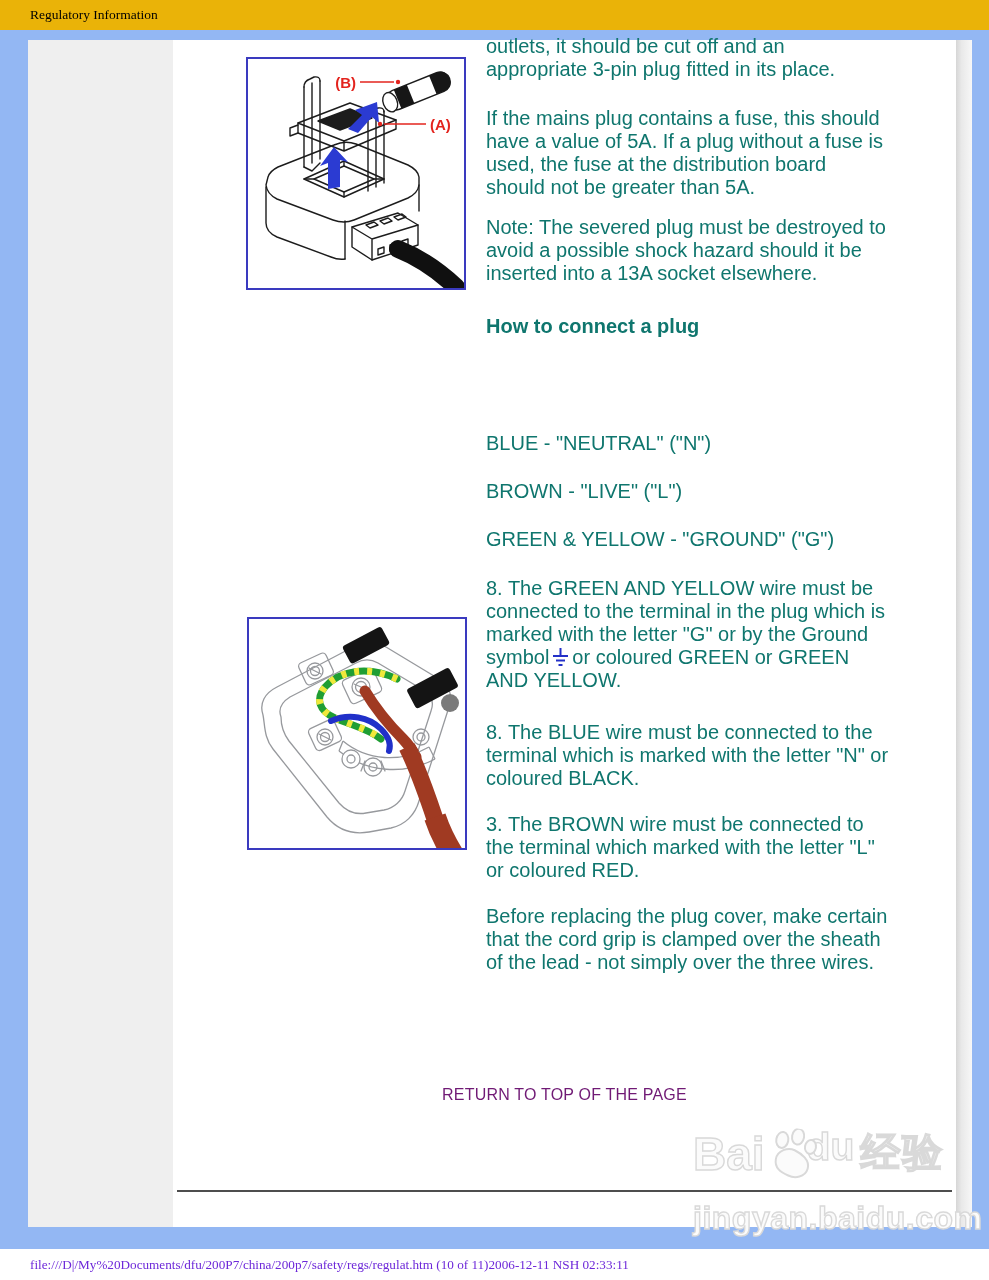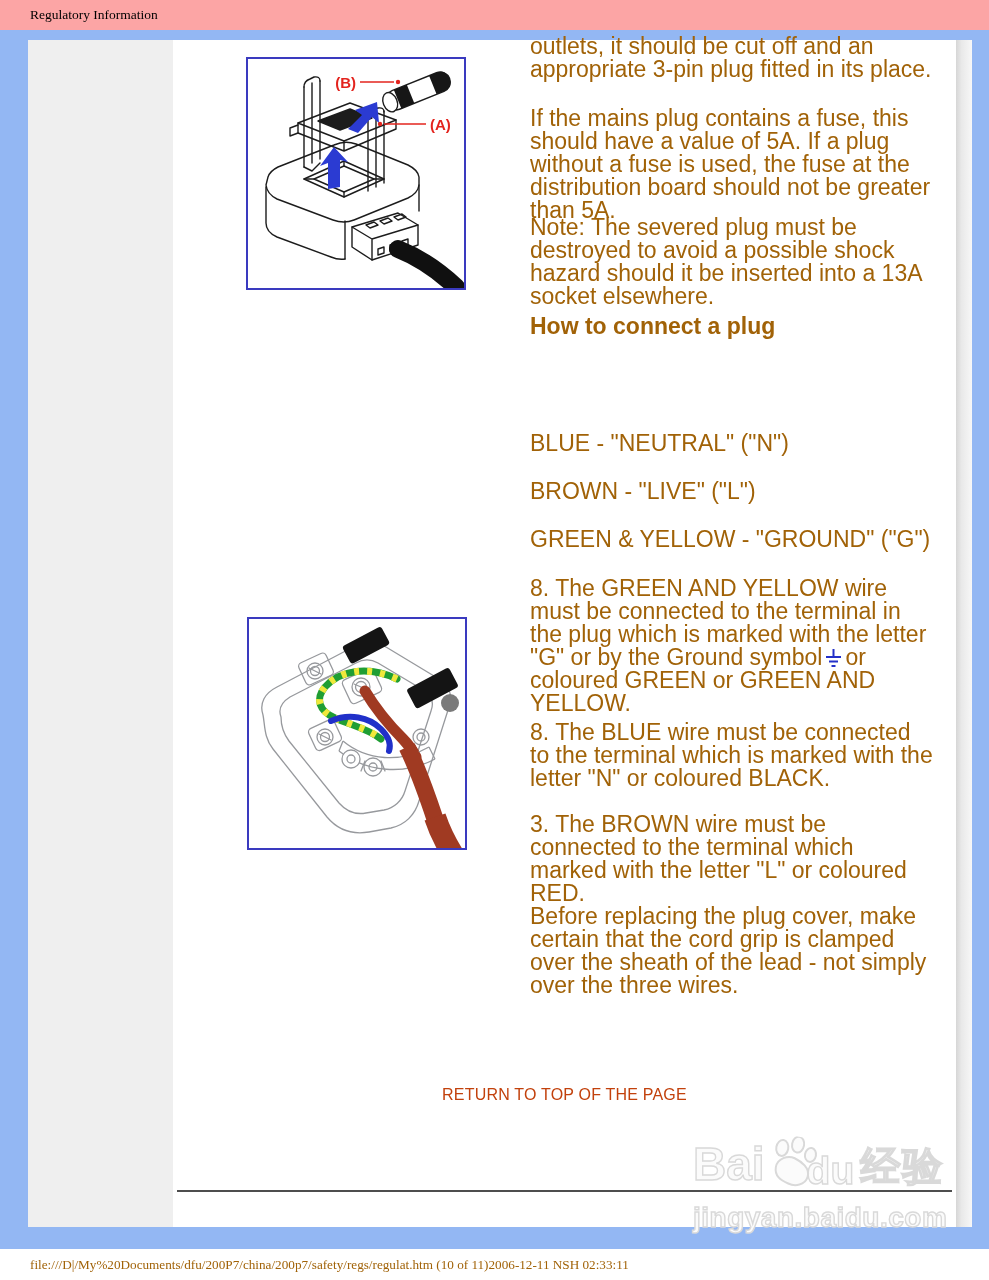--- a/index.html
+++ b/index.html
@@ -1,54 +1,54 @@
 <!DOCTYPE html>
 <html><head>
 <meta charset="utf-8">
 <style>
   html,body{margin:0;padding:0;}
   body{width:989px;height:1280px;position:relative;overflow:hidden;background:#fff;
        font-family:"Liberation Sans",sans-serif;}
   .abs{position:absolute;}
   
-  .header-band{left:0;top:0;width:989px;height:30px;background:#fca5a5;}
+  .header-band{left:0;top:0;width:989px;height:30px;background:#eab308;}
   .header-title{left:30px;top:7px;font-family:"Liberation Serif",serif;font-size:13.5px;color:#000;}
   
   .page-blue{left:0;top:30px;width:989px;height:1219px;background:#93b7f3;}
   
   .sidebar{left:28px;top:40px;width:145px;height:1187px;background:#efefef;}
   
   .main{left:173px;top:40px;width:783px;height:1187px;background:#ffffff;}
   
   .rstrip{left:956px;top:40px;width:16px;height:1187px;
           background:linear-gradient(to right,#d6d6d6 0%,#e9e9e9 35%,#f7f7f7 100%);}
   
   .footer-band{left:0;top:1249px;width:989px;height:31px;background:#ffffff;}
-  .footer-text{left:30px;top:8px;font-family:"Liberation Serif",serif;font-size:13.2px;color:#a16207;}
+  .footer-text{left:30px;top:8px;font-family:"Liberation Serif",serif;font-size:13.2px;color:#6d28d9;}
 
   
   .figure{width:220px;height:233px;border:2px solid #3a3abf;background:#fff;box-sizing:border-box;}
   .fig1{left:73px;top:17px;}
   .fig2{left:74px;top:577px;}
-  .tblock{position:absolute;left:313px;width:404px;font-size:23px;line-height:23px;color:#a16207;margin-left:44px;}
+  .tblock{position:absolute;left:313px;width:404px;font-size:20px;line-height:23px;color:#0f766e;}
   .bold{font-weight:bold;}
   .gsym{display:inline-block;vertical-align:-3px;margin:0 3px;}
 
-  .return-link{left:0;top:1046px;width:100%;text-align:center;font-size:16px;color:#c2410c;
+  .return-link{left:0;top:1046px;width:100%;text-align:center;font-size:16px;color:#701a75;
                letter-spacing:.2px;cursor:pointer;}
   .divider{left:4px;top:1150px;width:775px;height:0;border-top:2px solid #4d4d4d;}
 
   
   .wmark{left:520px;top:1088px;width:263px;color:#fbfbfb;-webkit-text-stroke:1.4px #d9d9d9;
          font-weight:bold;}
-  .wrow1{display:flex;align-items:flex-end;height:62px;}
+  .wrow1{display:flex;align-items:flex-start;height:62px;}
   .wm-bai{font-size:46px;line-height:52px;}
   .wm-du{font-size:39px;line-height:38px;margin-left:-12px;}
   .wm-cn{font-size:40px;line-height:48px;margin-left:6px;letter-spacing:2px;}
-  .wm-domain{font-size:28px;line-height:32px;margin-top:12px;letter-spacing:.5px;}
+  .wm-domain{font-size:32px;line-height:32px;margin-top:12px;letter-spacing:.5px;}
   .paw{margin-left:2px;margin-bottom:2px;transform:rotate(10deg);}
 </style>
 </head>
 <body>
 
 <div class="abs header-band">
   <div class="abs header-title">Regulatory Information</div>
 </div>
 
 <div class="abs page-blue"></div>

